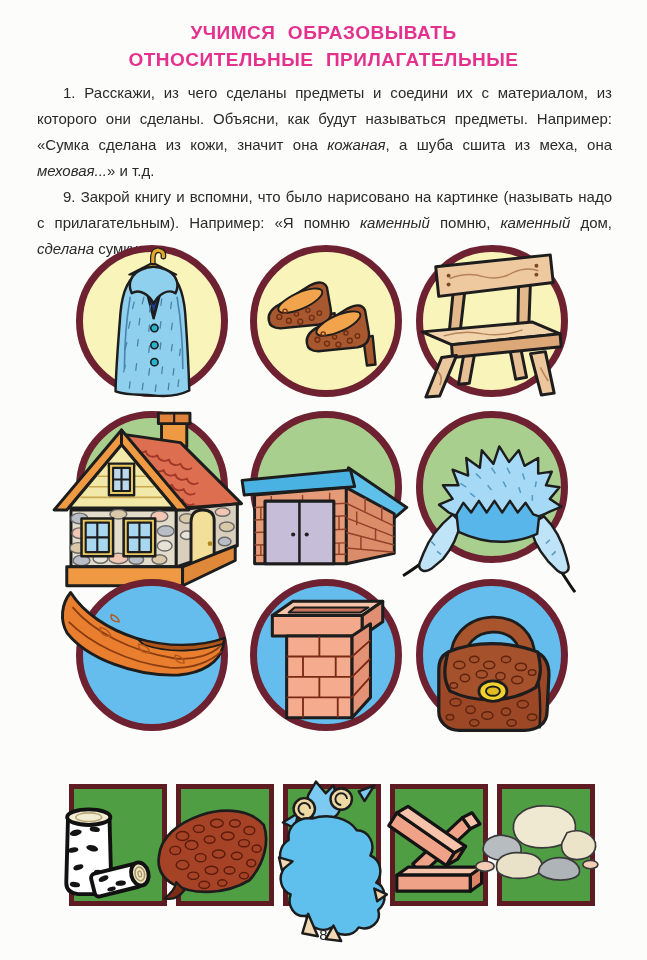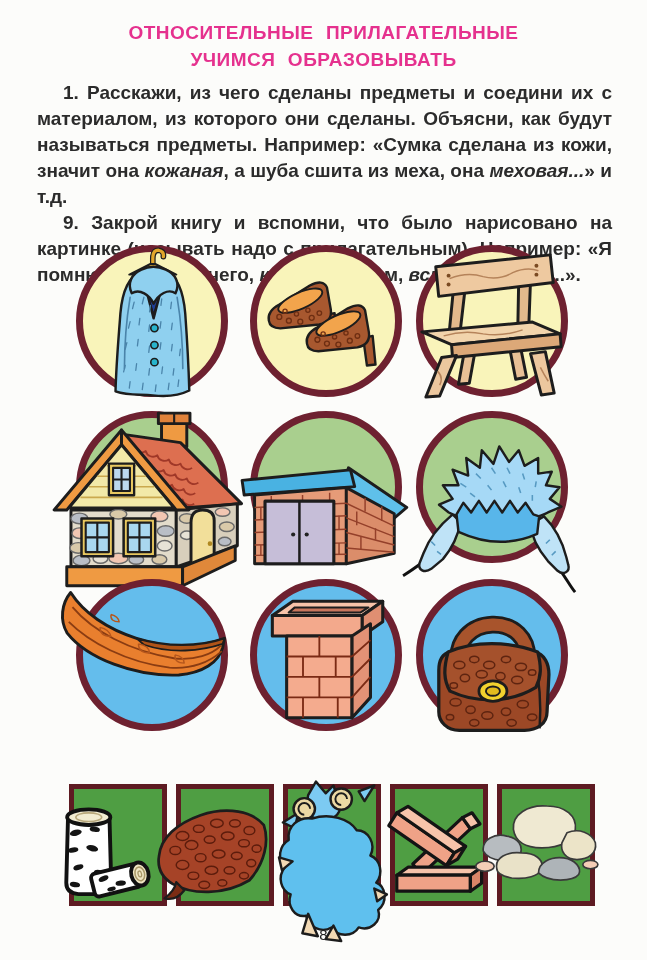--- a/index.html
+++ b/index.html
@@ -9,21 +9,21 @@
     font-family:"Liberation Sans", sans-serif;
     color:#2b2b2b;
   }
   .title{
     position:absolute;top:19px;left:0;width:647px;
     text-align:center;font-weight:bold;font-size:19px;line-height:27px;
     color:#e5318e;letter-spacing:.5px;word-spacing:.35em;
   }
   .instructions{
     position:absolute;top:80px;left:37px;width:575px;
-    font-size:19px;line-height:26px;text-align:justify;font-weight:bold;
+    font-size:15px;line-height:26px;text-align:justify;
   }
   .instructions p{margin:0;text-indent:26px;}
   .instructions i{font-style:italic;}
   .cell{position:absolute;width:152px;height:152px;}
   .ring{
     position:absolute;inset:0;border-radius:50%;
     border:7px solid #6e2130;box-sizing:border-box;
   }
   .art{position:absolute;overflow:visible;}
   .sqcell{position:absolute;width:98px;height:122px;}
@@ -35,27 +35,27 @@
     position:absolute;top:926px;left:0;width:647px;
     text-align:center;font-size:15px;color:#222;
   }
 </style>
 </head>
 <body>
 
 <div class="page">
 
   <div class="title">
+    <div>УЧИМСЯ ОБРАЗОВЫВАТЬ</div>
     <div>ОТНОСИТЕЛЬНЫЕ ПРИЛАГАТЕЛЬНЫЕ</div>
-    <div>УЧИМСЯ ОБРАЗОВЫВАТЬ</div>
   </div>
 
   <div class="instructions">
     <p><span>1. Расскажи, из чего сделаны предметы и соедини их с материалом, из которого они сделаны. Объясни, как будут называться предметы. Например: «Сумка сделана из кожи, значит она </span><i>кожаная</i><span>, а шуба сшита из меха, она </span><i>меховая...</i><span>» и т.д.</span></p>
-    <p><span>9. Закрой книгу и вспомни, что было нарисовано на картинке (называть надо с прилагательным). Например: «Я помню </span><i>каменный</i><span> чего, </span><i>каменный</i><span> дом, </span><i>вспомни</i><span> сумку...».</span></p>
+    <p><span>9. Закрой книгу и вспомни, что было нарисовано на картинке (называть надо с прилагательным). Например: «Я помню </span><i>каменный</i><span> помню, </span><i>каменный</i><span> дом, </span><i>сделана</i><span> сумку...».</span></p>
   </div>
 
   <div class="cell" style="left:76px;top:245px">
     <div class="ring" style="background:#f9f4ba"></div>
     <svg class="art" style="left:18px;top:2px" width="116" height="150" viewBox="0 0 120 185">
       <g stroke="#1d1d1d" stroke-width="3" stroke-linejoin="round" stroke-linecap="round">
         <path d="M61 20 L61 14 Q61 4 68 4 Q75 5 74 12" fill="none" stroke-width="7"></path>
         <path d="M61 20 L61 14 Q61 4 68 4 Q75 5 74 12" fill="none" stroke="#e2a62a" stroke-width="4"></path>
         <polygon points="32 34 90 34 64 21 58 21" fill="#e8b23a" stroke-width="2.5"></polygon>
         <polygon points="45 31 79 31 62 84" fill="#1e3e96" stroke-width="2.5"></polygon>

